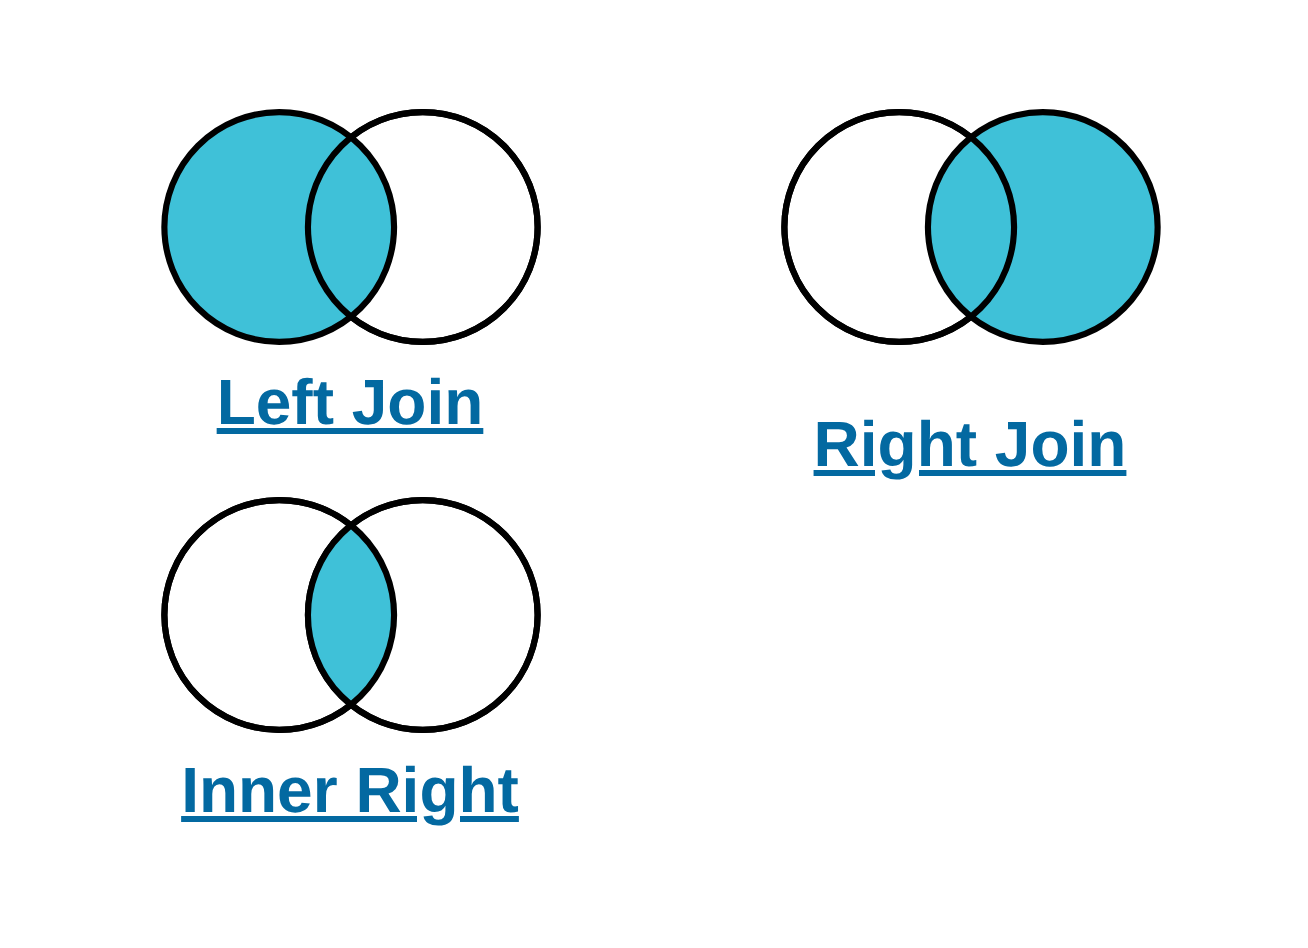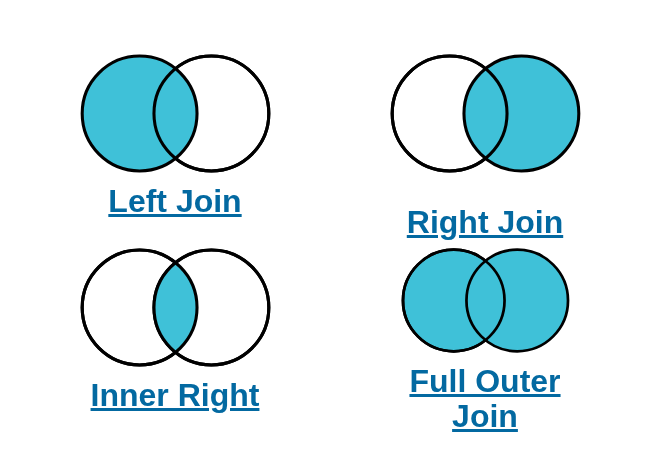--- a/index.html
+++ b/index.html
@@ -80,22 +80,14 @@
         <clipPath id="venn-clip-2">
           <circle cx="59" cy="59" r="56" fill="none" stroke-width="3"></circle>
         </clipPath>
         <circle cx="129" cy="59" r="56" fill="#3FC1D8" stroke="none" stroke-width="3" clip-path="url(#venn-clip-2)"></circle>
         <circle cx="59" cy="59" r="56" fill="none" stroke="#000000" stroke-width="3"></circle>
         <circle cx="129" cy="59" r="56" fill="none" stroke="#000000" stroke-width="3"></circle>
       </svg>
     <div class="join-label">Inner Right</div>
   </div>
 
-  <div class="cell cell-br">
-    <svg class="venn" viewBox="0 0 188 118">
-        <circle cx="59" cy="59" r="56" fill="#3FC1D8" stroke="#000000" stroke-width="3"></circle>
-        <circle cx="129" cy="59" r="56" fill="#3FC1D8" stroke="#000000" stroke-width="3"></circle>
-        <circle cx="59" cy="59" r="56" fill="none" stroke="#000000" stroke-width="3"></circle>
-      </svg>
-    <div class="join-label">Full Outer Join</div>
-  </div>
 
 </div>
 
 </body></html>

